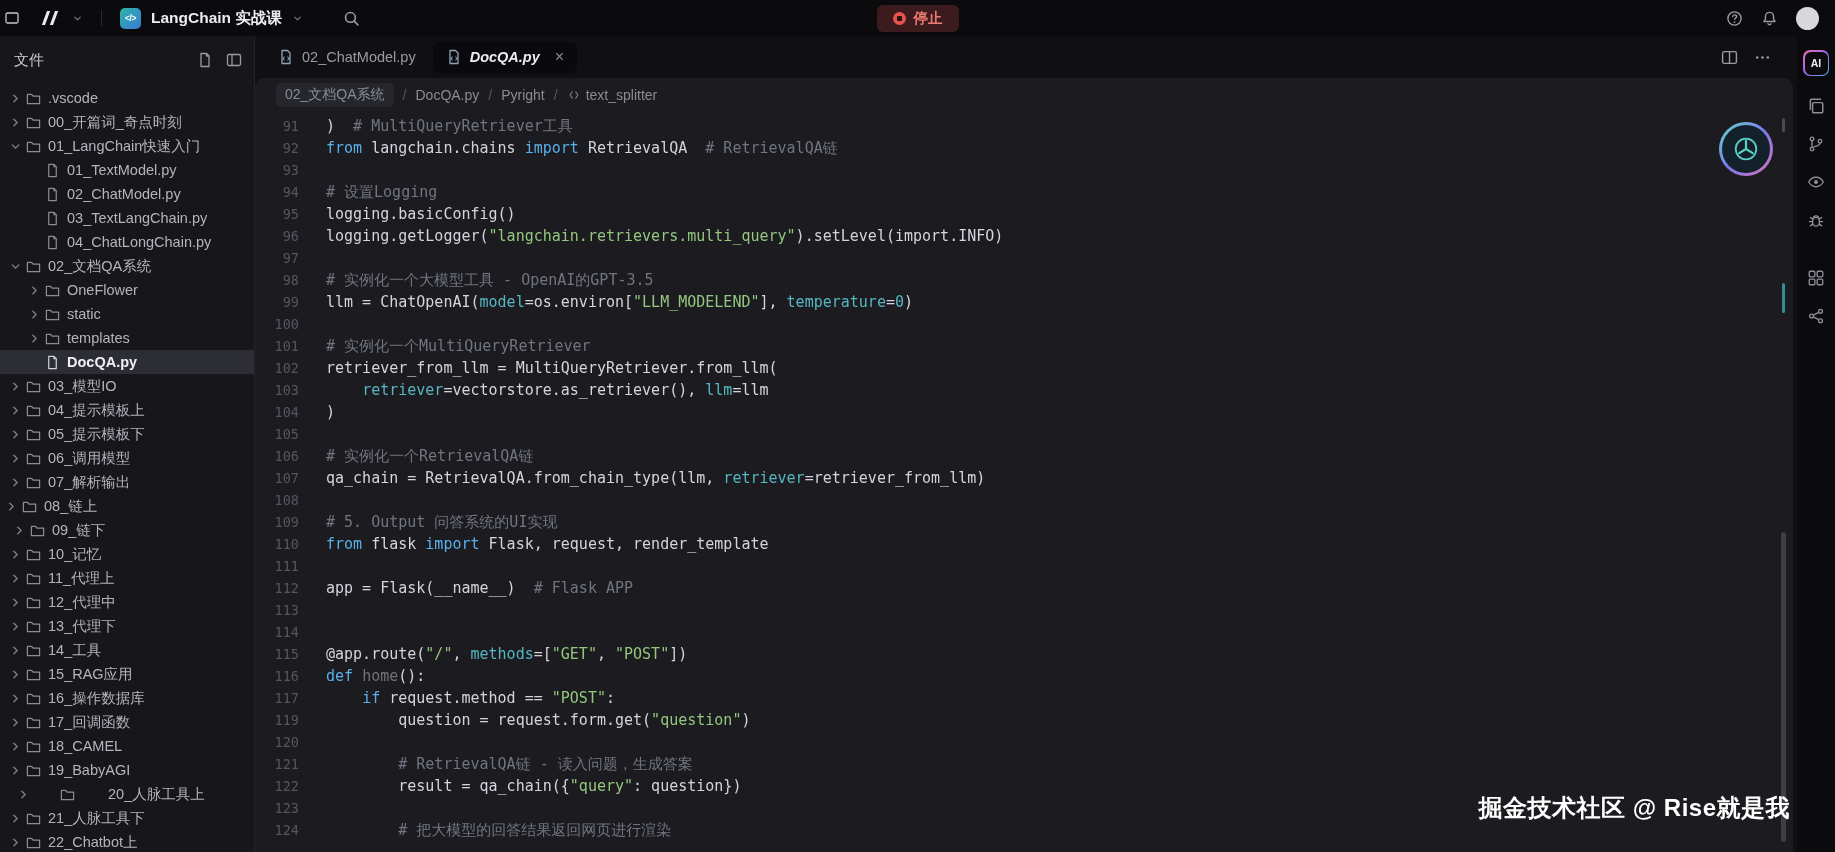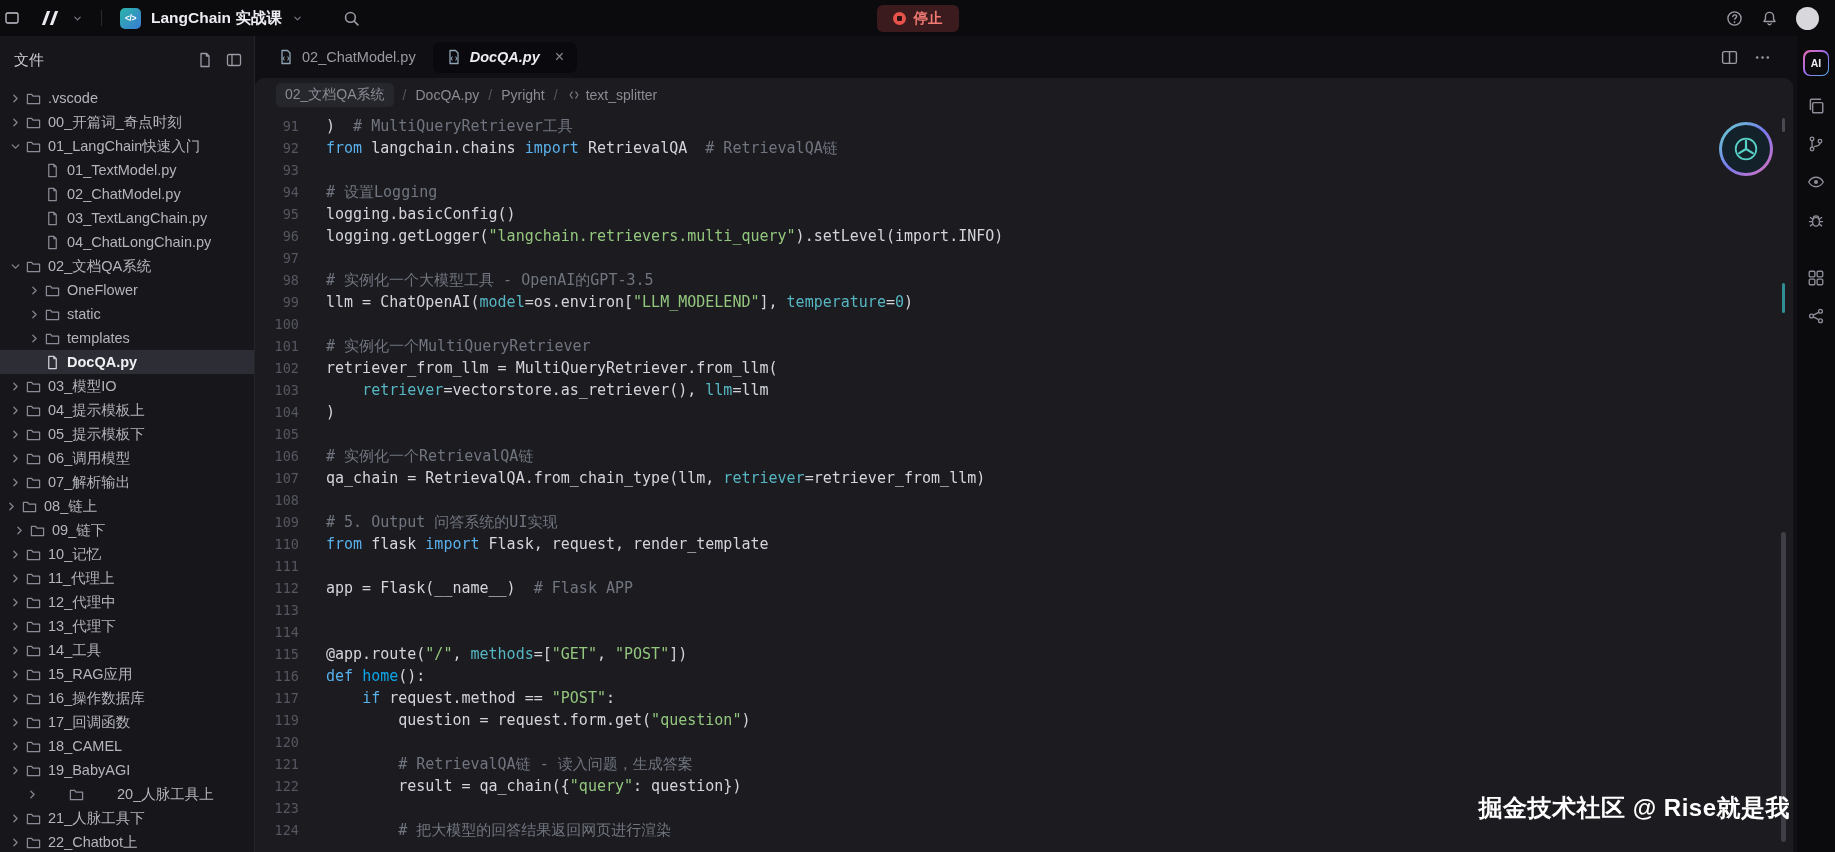--- a/index.html
+++ b/index.html
@@ -61,21 +61,21 @@
   .crumb.pill{background:#26262d;padding:3px 9px;border-radius:5px;}
   .crumb-sep{margin:0 9px;color:#55555e;}
   .crumbicon{color:#7d7d88;}
 
   .code-area{position:absolute;top:33px;left:0;right:0;bottom:0;overflow:hidden;}
   .code-lines{font-family:"DejaVu Sans Mono","Liberation Mono",monospace;font-size:15px;padding-top:4px;}
   .code-line{display:flex;height:22px;line-height:22px;}
   .ln{width:44px;flex:none;text-align:right;color:#565661;font-size:13.5px;}
   .ct{padding-left:27px;white-space:pre;}
   .tk-p{color:#d4d4dc}.tk-k{color:#59b0ea}.tk-s{color:#94c77e}.tk-c{color:#71757f}
-  .tk-a{color:#56b6c2}.tk-n{color:#56b6c2}.tk-f{color:#0ea5e9}
+  .tk-a{color:#56b6c2}.tk-n{color:#56b6c2}.tk-f{color:#737373}
 
   
   .scroll-thumb{position:absolute;right:49px;top:532px;width:5px;height:310px;border-radius:3px;background:#3e3e47;z-index:20;}
   .ovr-mark-top{position:absolute;right:50px;top:118px;width:3px;height:14px;border-radius:2px;background:#4a4a52;z-index:20;}
   .ovr-mark-teal{position:absolute;right:50px;top:283px;width:3px;height:30px;border-radius:2px;background:#2f8f94;z-index:20;}
 
   
   .assist{position:absolute;left:1719px;top:122px;width:54px;height:54px;border-radius:50%;
     background:linear-gradient(135deg,#62d8c8,#7a7af0,#e070b8);padding:3px;box-sizing:border-box;z-index:25;}
   .assist-inner{width:100%;height:100%;border-radius:50%;background:#13222a;display:flex;align-items:center;justify-content:center;}
@@ -524,21 +524,21 @@
             <path d="M6 4l4 4-4 4" fill="none" stroke="currentColor" stroke-width="1.6" stroke-linecap="round" stroke-linejoin="round"></path>
           </svg>
         </span>
         <span class="icon titem">
           <svg width="15" height="15" viewBox="0 0 16 16">
             <path d="M1.5 3.5h4.5l1.5 2h7v8h-13z" fill="none" stroke="currentColor" stroke-width="1.3" stroke-linejoin="round"></path>
           </svg>
         </span>
         <span class="tree-label">19_BabyAGI</span>
       </div>
-      <div class="tree-row" style="padding-left: 25px; gap: 26px;">
+      <div class="tree-row" style="padding-left: 16px; gap: 26px;">
         <span class="icon chev">
           <svg width="13" height="13" viewBox="0 0 16 16">
             <path d="M6 4l4 4-4 4" fill="none" stroke="currentColor" stroke-width="1.6" stroke-linecap="round" stroke-linejoin="round"></path>
           </svg>
         </span>
         <span class="icon titem">
           <svg width="15" height="15" viewBox="0 0 16 16">
             <path d="M1.5 3.5h4.5l1.5 2h7v8h-13z" fill="none" stroke="currentColor" stroke-width="1.3" stroke-linejoin="round"></path>
           </svg>
         </span>

